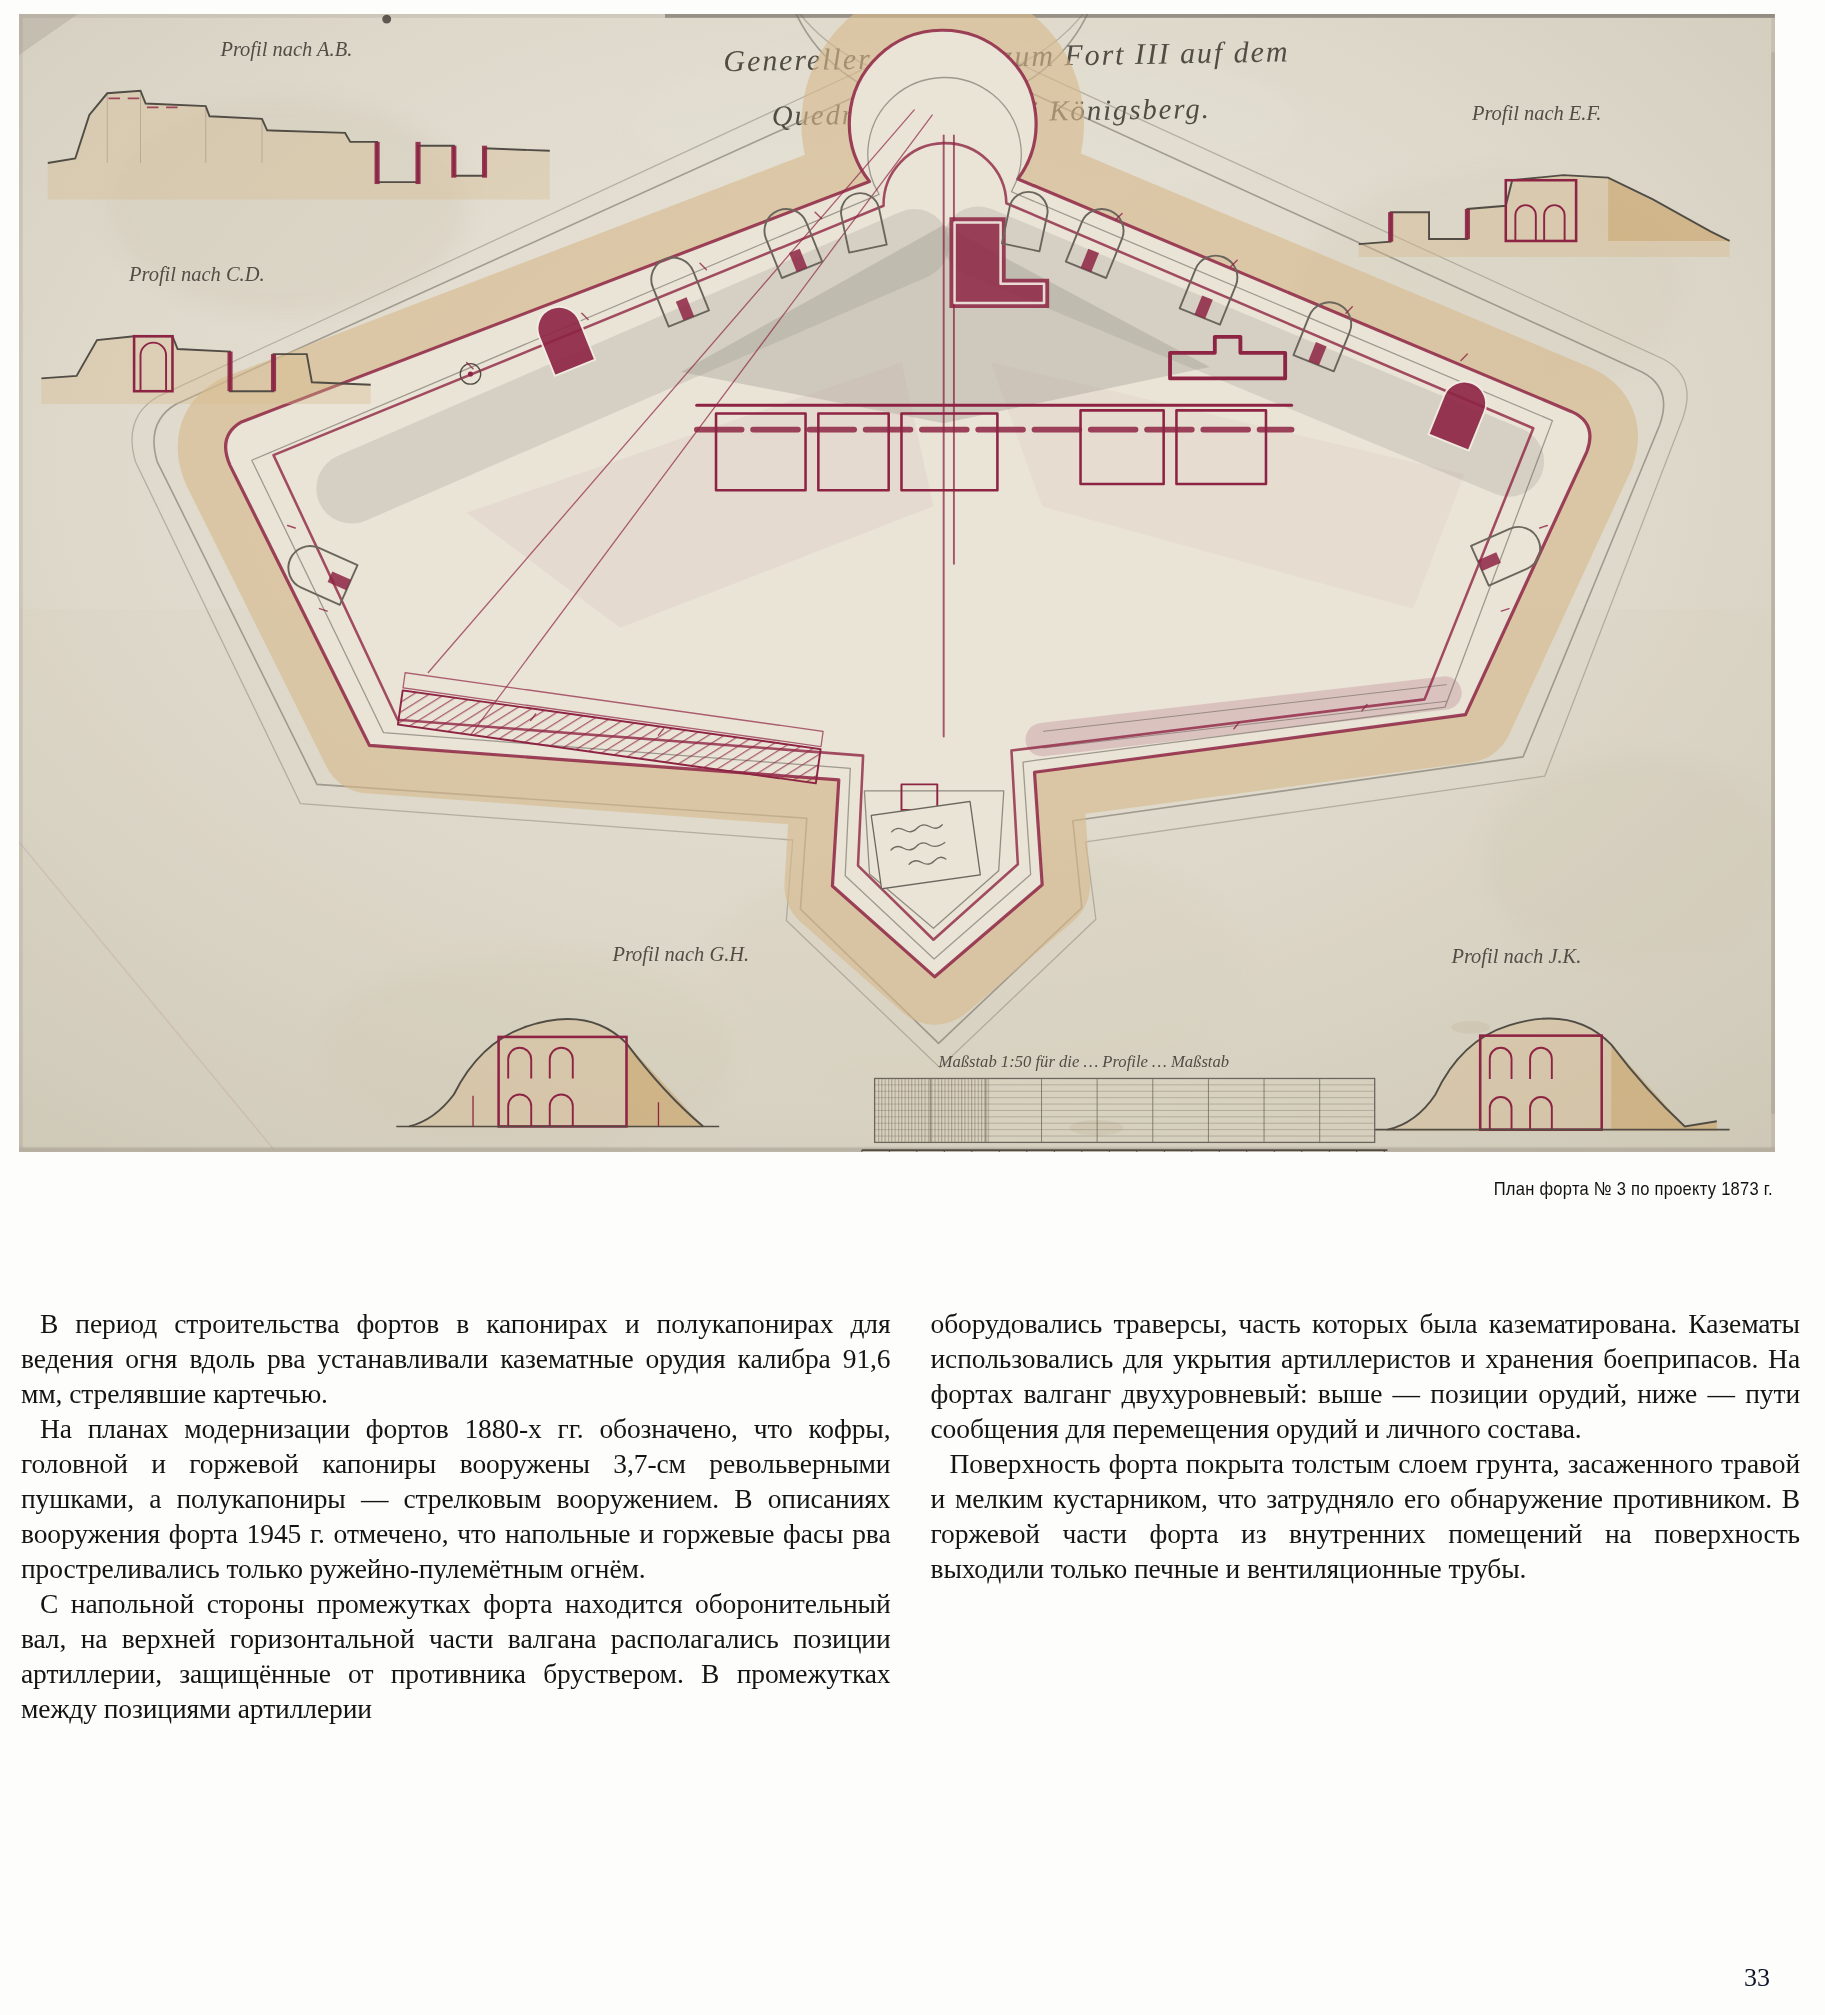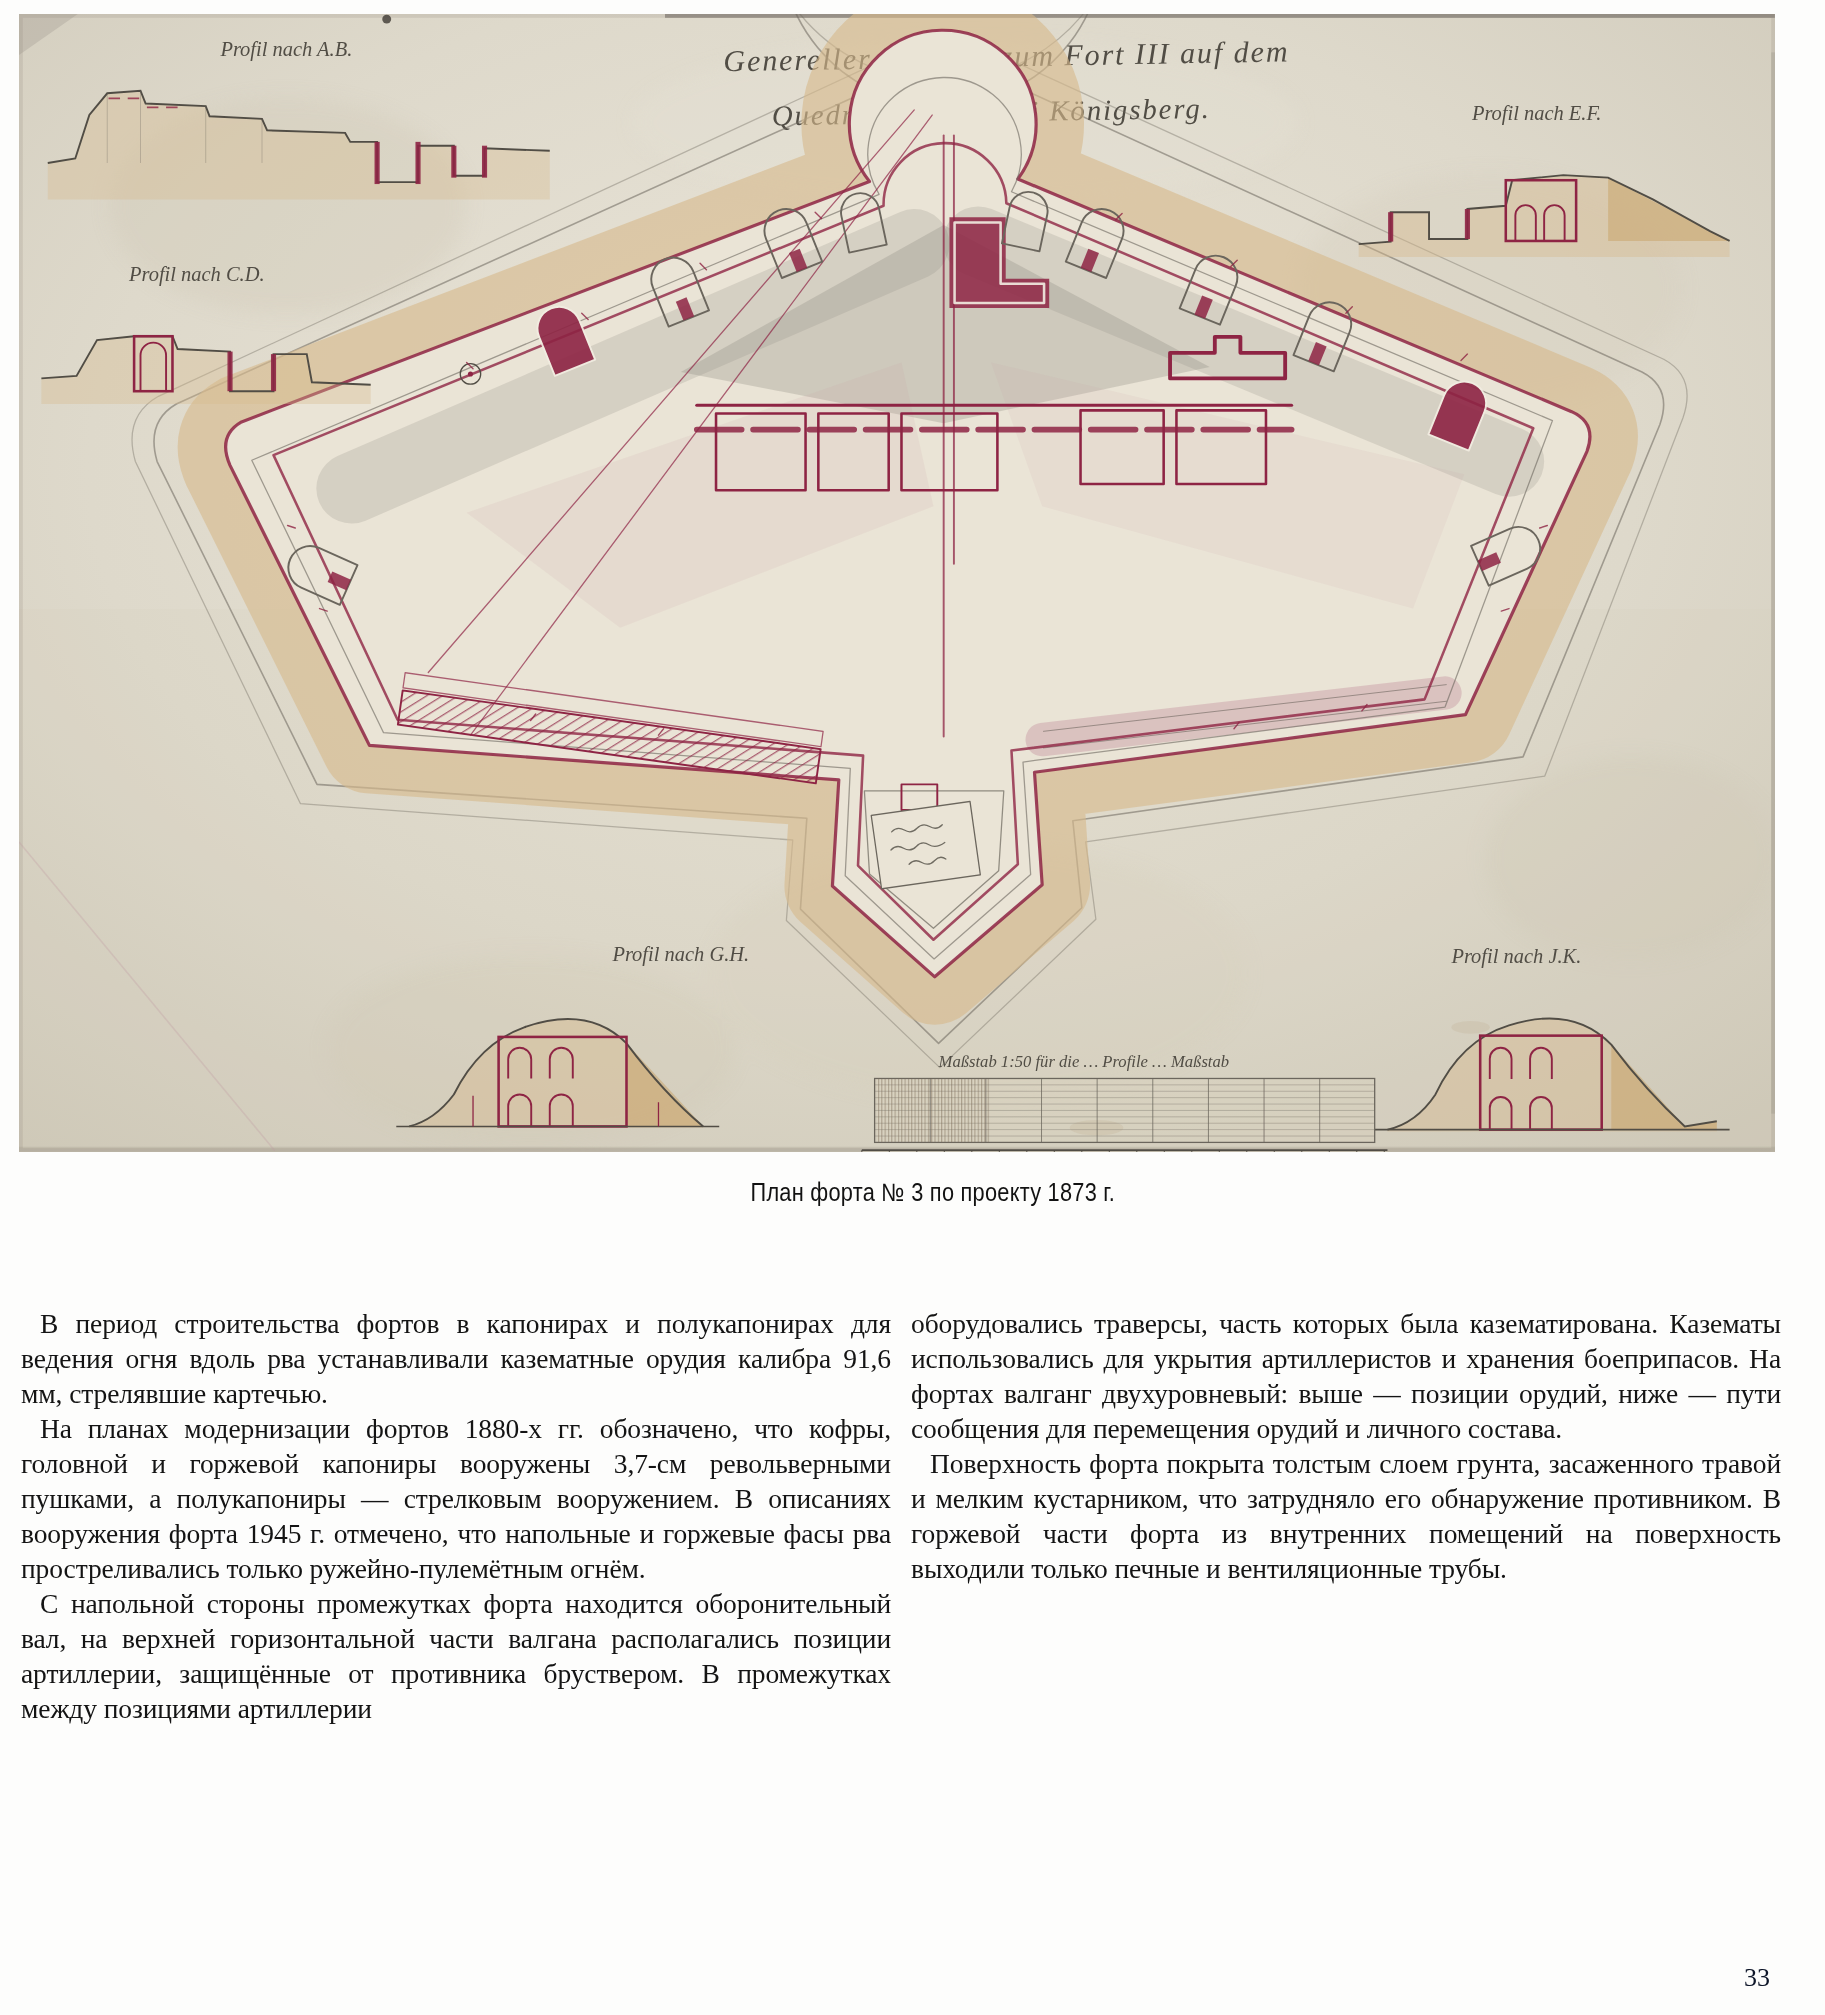--- a/index.html
+++ b/index.html
@@ -8,28 +8,28 @@
     background:#fdfdfc; overflow:hidden;
     font-family:"Liberation Serif", serif;
   }
   .plan-figure {
     position:absolute; left:19px; top:14px; width:1756px; height:1138px; margin:0;
   }
   .plan-figure svg { display:block; width:100%; height:100%; }
 
   .caption {
     position:absolute; left:38px; right:52px; top:1178px;
-    text-align:center; font-family:"Liberation Sans", sans-serif;
-    font-size:25px; color:#121212; white-space:nowrap;
+    text-align:right; font-family:"Liberation Sans", sans-serif;
+    font-size:19px; color:#121212; white-space:nowrap;
   }
   .caption .cond { display:inline-block; transform:scaleX(.87); transform-origin:100% 50%; letter-spacing:0.3px; }
 
   .columns {
     position:absolute; left:21px; top:1306px; width:1779px;
-    display:flex; gap:20px; color:#141414;
+    display:flex; gap:40px; color:#141414;
   }
   .col { width:870px; text-align:justify; font-size:27.5px; line-height:35px; letter-spacing:-0.1px; }
   .col p { margin:0; text-indent:19px; }
   .col p.cont { text-indent:0; }
   .col h2 { font-size:28px; font-style:italic; font-weight:bold; margin:32px 0 15.3px 0; text-indent:19px; }
 
   .pagenum { position:absolute; right:55px; top:1963px; font-size:26px; color:#0f172a; }
 
   
   .lnG   { stroke:var(--ink-gray);    fill:none; }

